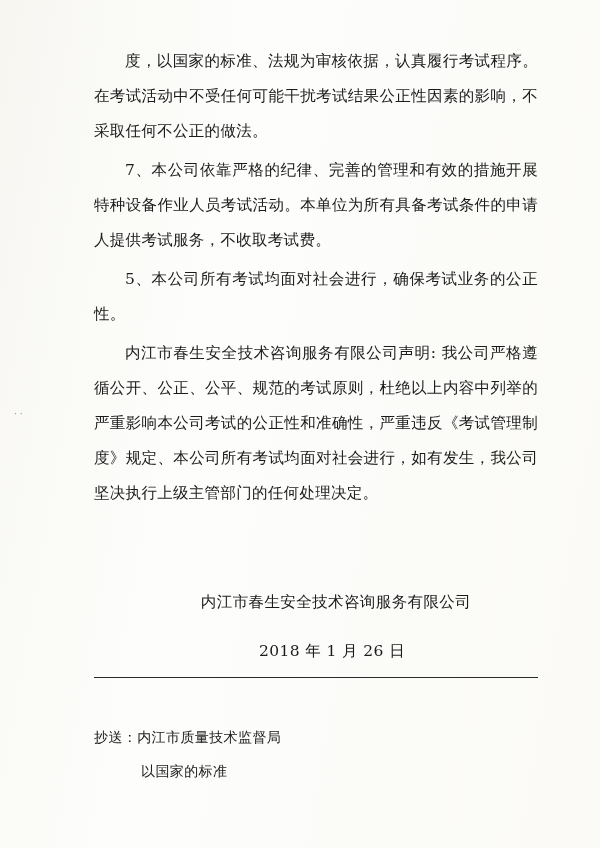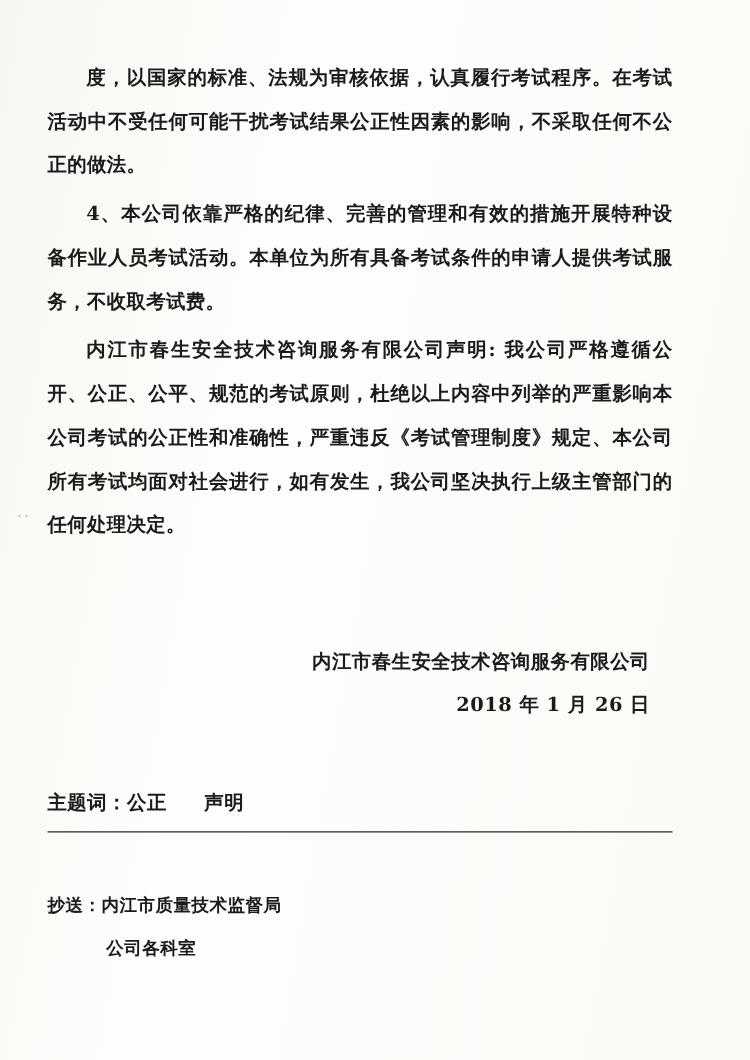--- a/index.html
+++ b/index.html
@@ -25,49 +25,49 @@
   .page::before {
     content: "";
     position: absolute;
     inset: 0;
     background:
       linear-gradient(100deg, rgba(245,244,238,0.75) 0%, rgba(255,255,255,0.2) 35%, rgba(248,247,242,0.6) 100%);
     pointer-events: none;
   }
   .content {
     position: relative;
-    padding: 44px 62px 0 38px;
-    font-weight: bold;
+    padding: 44px 62px 0 94px;
   }
   p.para {
     margin: 0 0 4px 0;
     font-size: 15.5px;
     line-height: 35px;
     letter-spacing: 0.3px;
     text-align: justify;
     text-justify: inter-ideograph;
   }
   p.indent {
     text-indent: 2em;
   }
   .sign-block {
     margin-top: 74px;
-    text-align: right;
+    text-align: center;
     padding-right: 18px;
   }
   .sign-block .line {
     font-size: 15.5px;
     line-height: 35px;
     letter-spacing: 0.4px;
   }
   .sign-company {
     padding-left: 58px;
   }
   .sign-date {
     padding-left: 50px;
+    margin-top: 14px;
   }
   .keywords {
     margin-top: 46px;
     font-size: 15.5px;
     line-height: 30px;
     letter-spacing: 0.4px;
   }
   .kw-gap {
     display: inline-block;
     width: 30px;
@@ -104,35 +104,33 @@
 <body>
 
 <div class="page">
 
   <div class="margin-marks">· ·</div>
 
   <div class="content">
 
     <p class="para indent">度，以国家的标准、法规为审核依据，认真履行考试程序。在考试活动中不受任何可能干扰考试结果公正性因素的影响，不采取任何不公正的做法。</p>
 
-    <p class="para indent">4、本公司依靠严格的纪律、完善的管理和有效的措施开展特种设备作业人员考试活动。本单位为所有具备考试条件的申请人提供考试服务，不收取考试费。</p>
+    <p class="para indent">7、本公司依靠严格的纪律、完善的管理和有效的措施开展特种设备作业人员考试活动。本单位为所有具备考试条件的申请人提供考试服务，不收取考试费。</p>
 
+    <p class="para indent">5、本公司所有考试均面对社会进行，确保考试业务的公正性。</p>
 
     <p class="para indent">内江市春生安全技术咨询服务有限公司声明: 我公司严格遵循公开、公正、公平、规范的考试原则，杜绝以上内容中列举的严重影响本公司考试的公正性和准确性，严重违反《考试管理制度》规定、本公司所有考试均面对社会进行，如有发生，我公司坚决执行上级主管部门的任何处理决定。</p>
 
     <div class="sign-block">
       <div class="line sign-company">内江市春生安全技术咨询服务有限公司</div>
       <div class="line sign-date">2018 年 1 月 26 日</div>
     </div>
 
-    <div class="keywords">
-      <span>主题词：</span><span>公正</span><span class="kw-gap"></span><span>声明</span>
-    </div>
 
     <hr class="rule">
 
     <div class="cc-block">
       <div class="cc-line"><span>抄送：</span><span>内江市质量技术监督局</span></div>
-      <div class="cc-line cc-indent">公司各科室</div>
+      <div class="cc-line cc-indent">以国家的标准</div>
     </div>
 
   </div>
 </div>
 
 </body></html>

